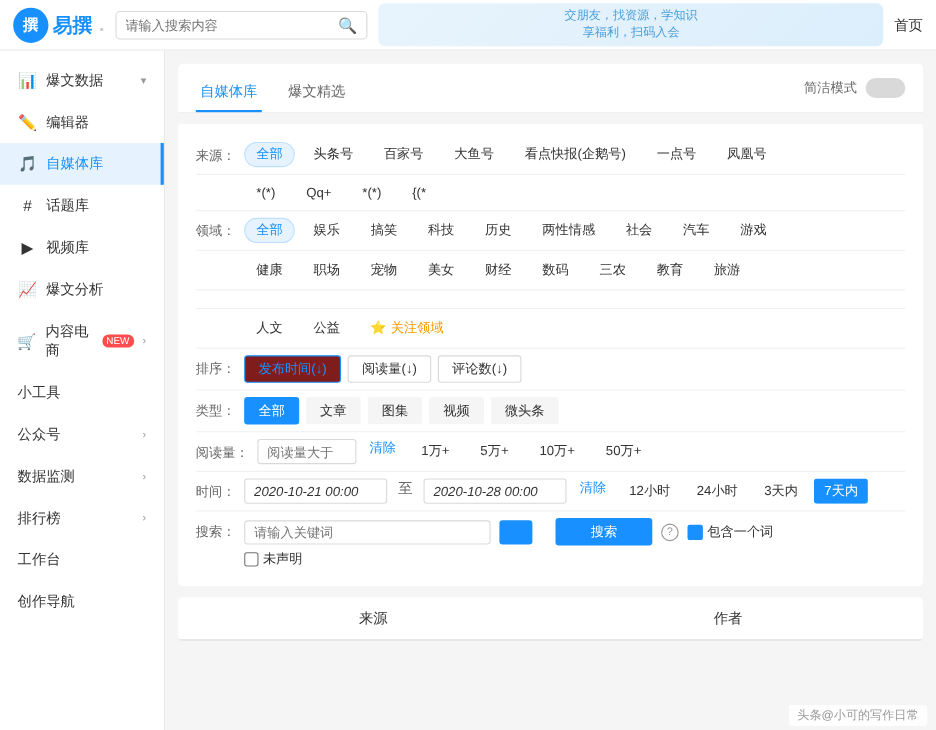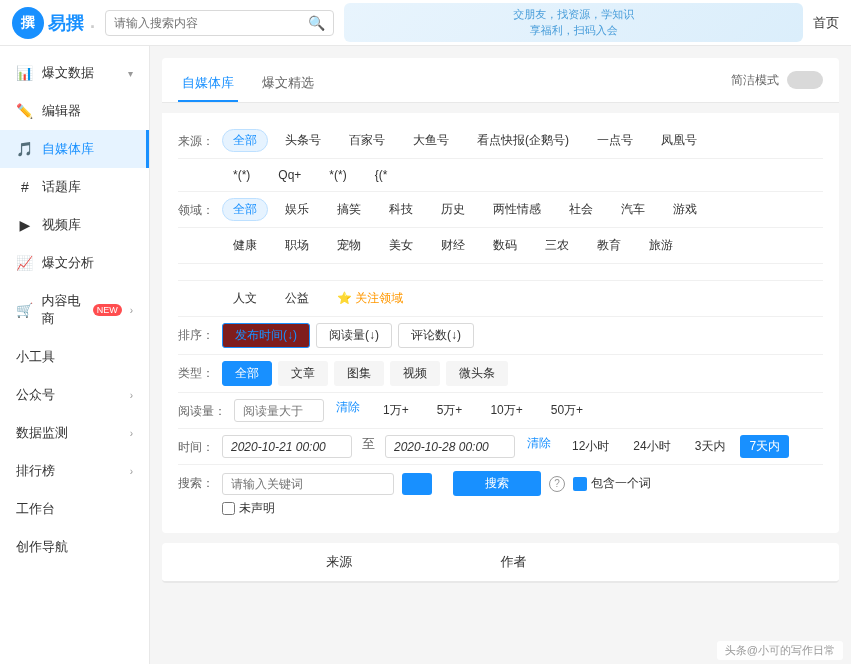--- a/index.html
+++ b/index.html
@@ -51,32 +51,32 @@
     .type-btn { padding: 3px 12px; border-radius: 3px; font-size: 12px; cursor: pointer; color: #333; border: 1px solid transparent; background: #f5f5f5; }
     .type-btn.active { background: #1890ff; color: #fff; border: 1px solid #1890ff; }
 
     
     .time-input { border: 1px solid #d9d9d9; border-radius: 3px; padding: 3px 8px; font-size: 12px; color: #333; width: 130px; font-style: italic; }
     .time-sep { color: #666; padding: 0 4px; }
     .clear-btn { color: #1890ff; cursor: pointer; font-size: 12px; padding: 0 6px; }
     .read-input { border: 1px solid #d9d9d9; border-radius: 3px; padding: 3px 8px; font-size: 12px; color: #999; width: 90px; }
     .time-quick { padding: 2px 8px; border-radius: 3px; font-size: 12px; cursor: pointer; color: #333; border: 1px solid transparent; }
     .time-quick.active { background: #1890ff; color: #fff; }
-    .search-input-box { border: 1px solid #d9d9d9; border-radius: 3px; padding: 3px 8px; font-size: 12px; width: 172px; }
+    .search-input-box { border: 1px solid #d9d9d9; border-radius: 3px; padding: 3px 8px; font-size: 12px; width: 224px; }
     .search-btn { background: #1890ff; color: #fff; border: none; border-radius: 3px; padding: 4px 32px; font-size: 12px; cursor: pointer; margin-left: 13px; }
     .help-icon { width: 16px; height: 16px; border-radius: 50%; border: 1px solid #999; color: #999; font-size: 10px; display: inline-flex; align-items: center; justify-content: center; cursor: pointer; }
     .checkbox-area { display: flex; align-items: center; gap: 4px; font-size: 12px; color: #333; }
     .checkbox-blue { width: 14px; height: 14px; background: #1890ff; border-radius: 2px; display: inline-block; }
 
     
     .table-header { background: #fff; display: flex; padding: 10px 16px; border-radius: 4px; border-bottom: 2px solid #e8e8e8; margin-top: 10px; }
     .table-col { font-size: 13px; color: #333; font-weight: 500; }
     .col-title { flex: 3; }
     .col-source { flex: 1; text-align: center; }
-    .col-author { flex: 1; text-align: left; }
+    .col-author { flex: 1; text-align: center; }
 
     
     .bottom-banner { position: absolute; bottom: 0; right: 0; background: rgba(255,255,255,0.95); padding: 4px 10px; font-size: 11px; color: #999; }
   </style>
 </head>
 <body>
 
 <div class="top-bar">
   <div class="logo">
     <div class="logo-icon">

